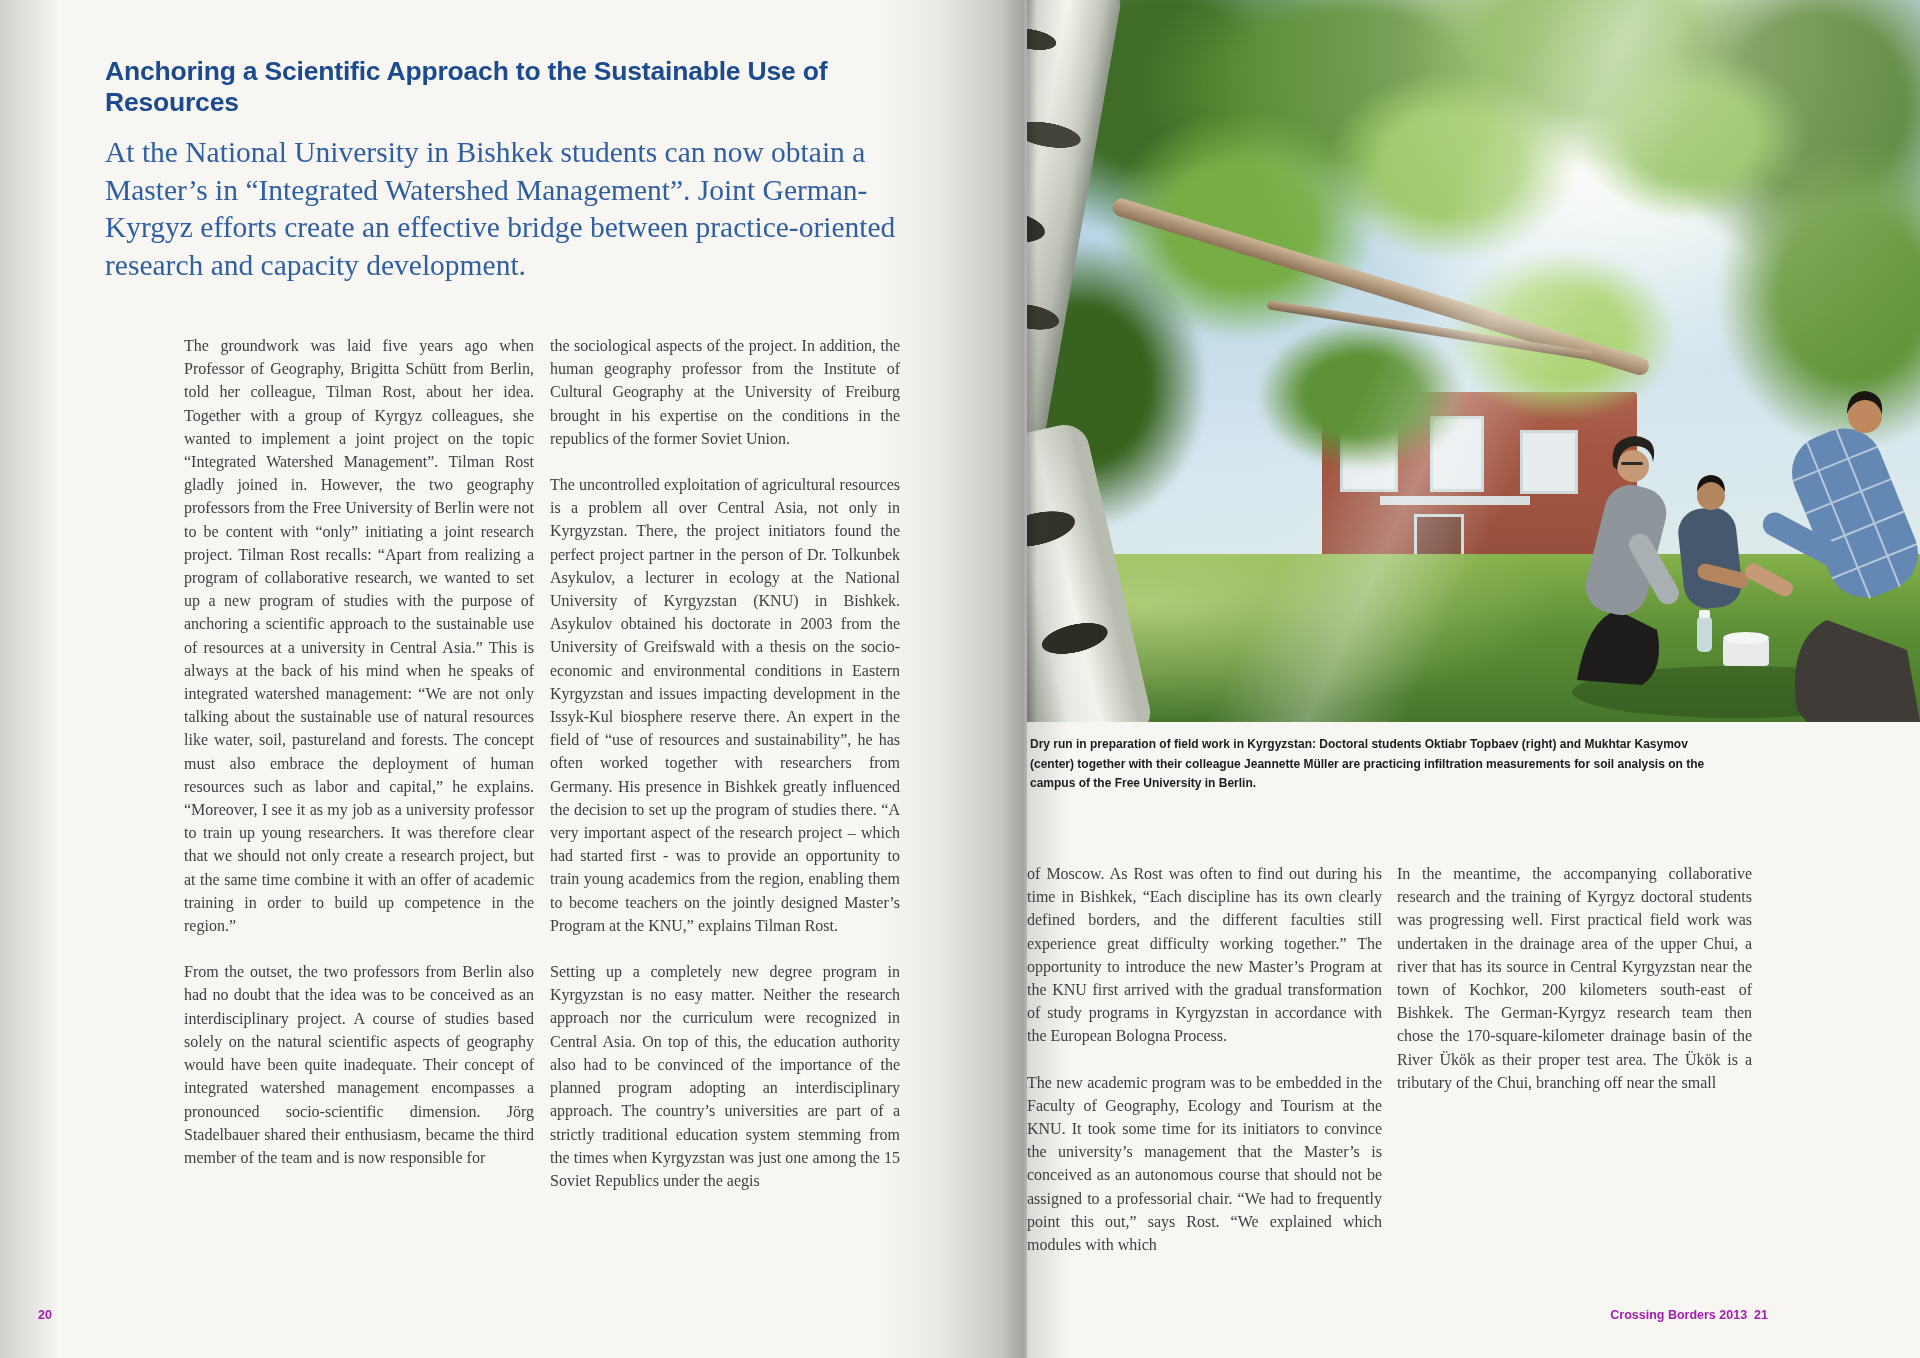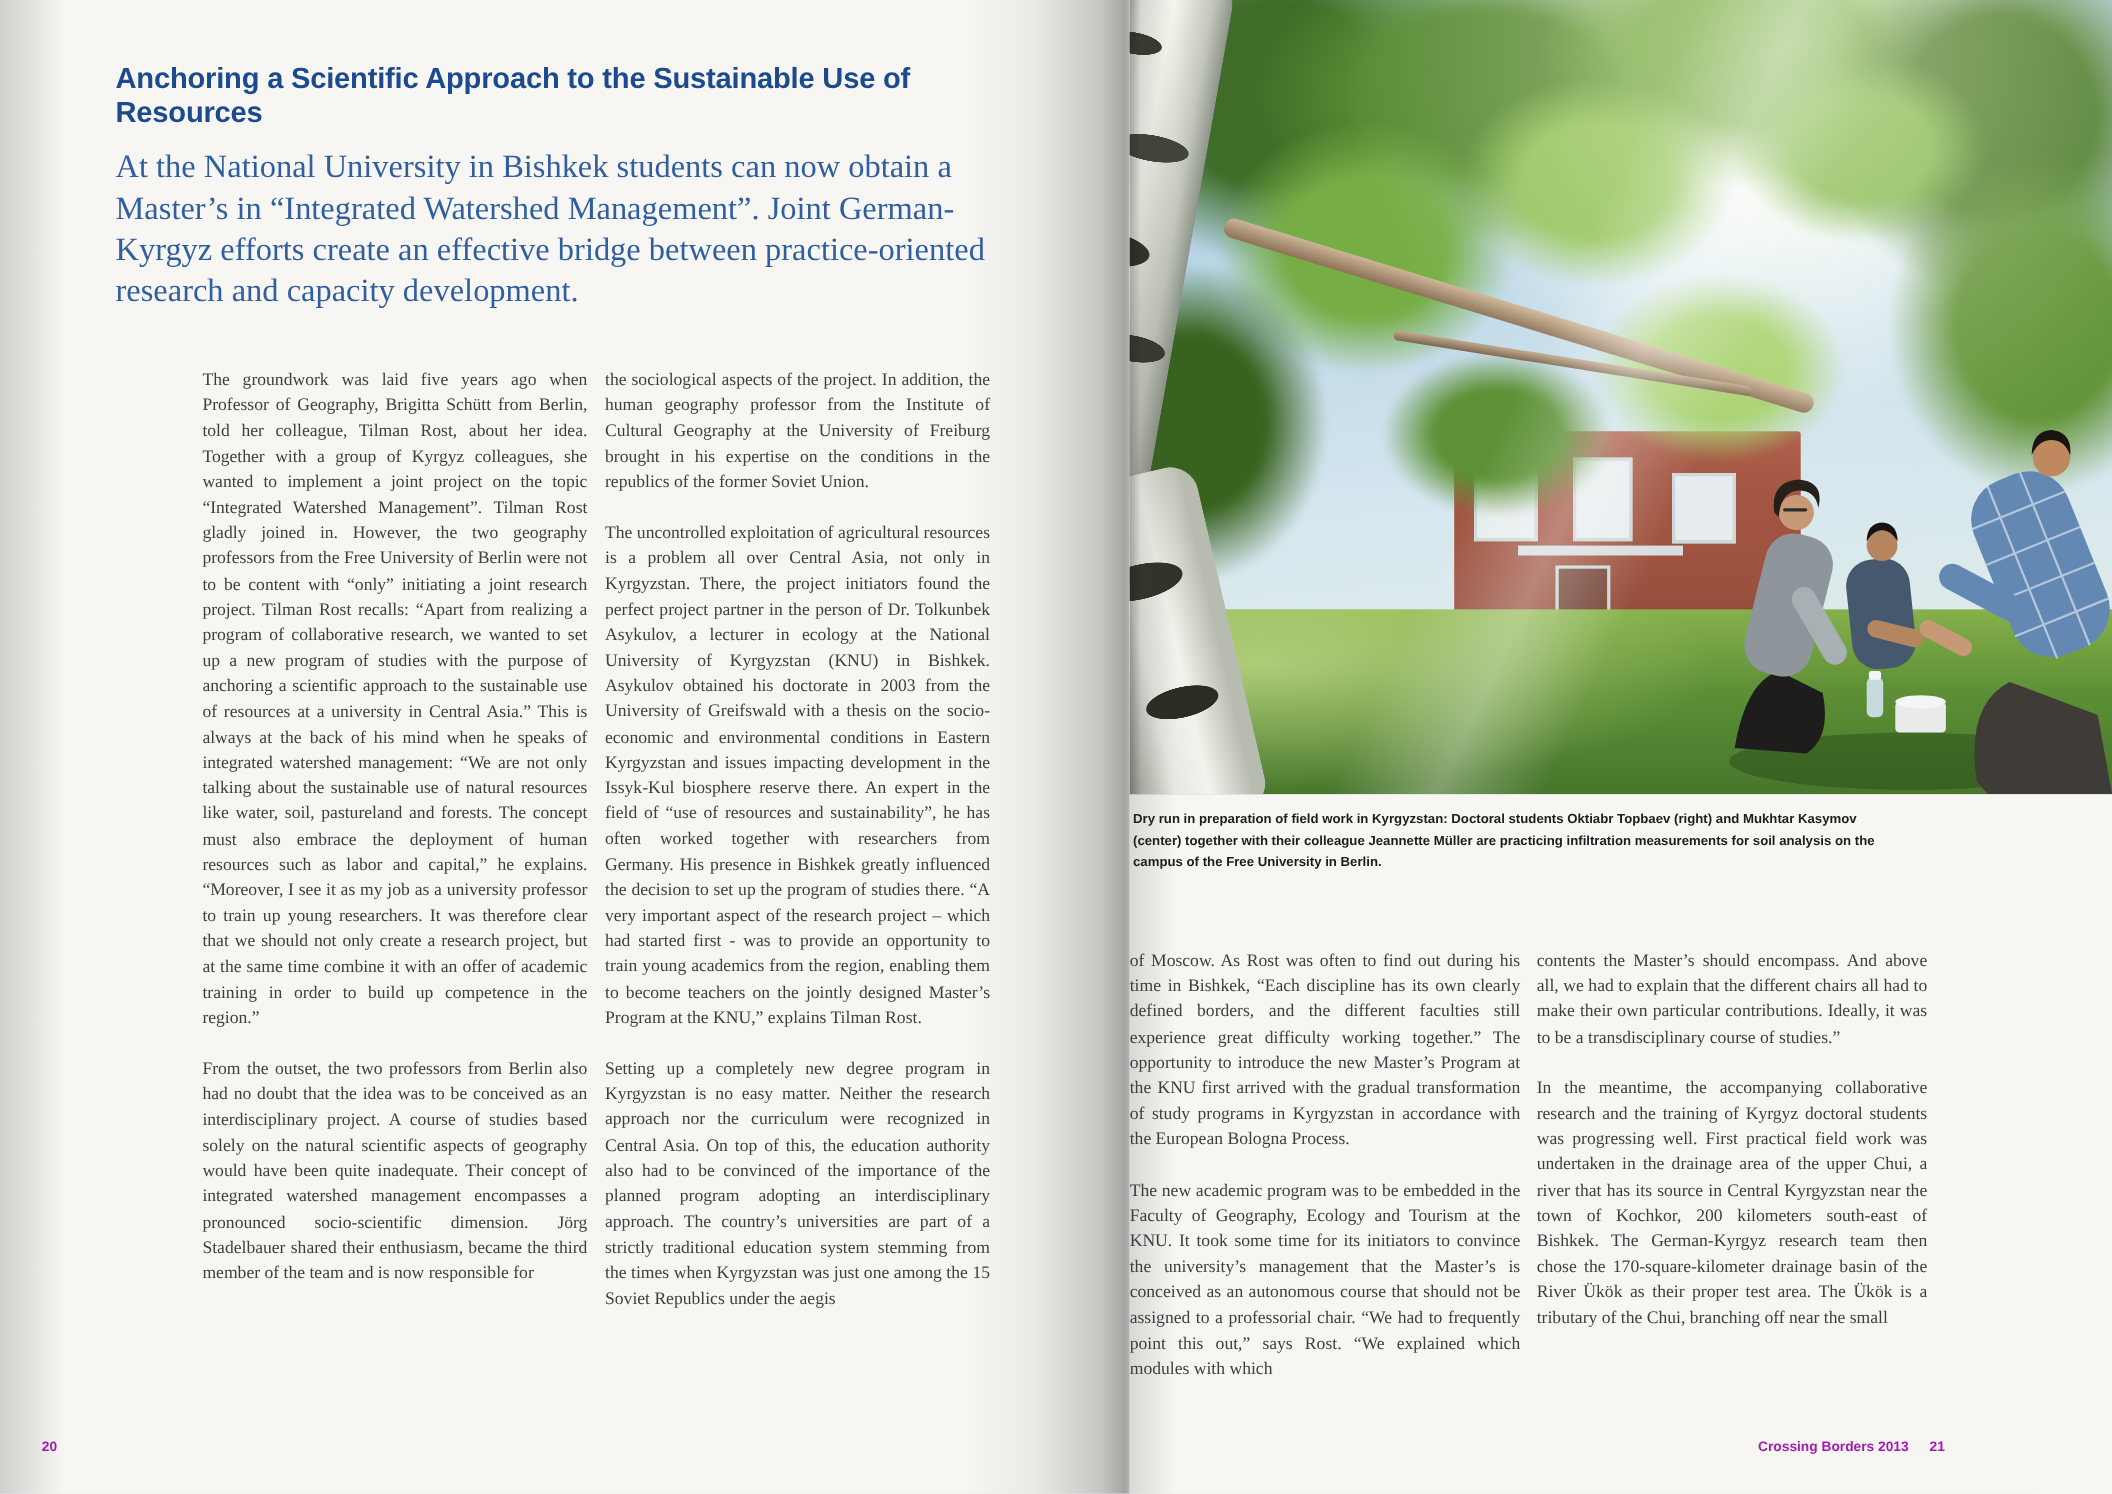--- a/index.html
+++ b/index.html
@@ -71,21 +71,21 @@
   }
   .cols-right{left:0px;top:862px;width:725px;gap:15px;}
   .cols-right .col{width:355px;}
   .caption{
     position:absolute;left:3px;top:735px;width:705px;
     font-family:"Liberation Sans", sans-serif;
     font-weight:bold;font-size:12px;line-height:19.5px;color:#1c1c1c;
   }
   .folio-right{right:152px;top:1308px;}
   .folio-right .folio-label{font-weight:bold;margin-top:36px;}
-  .folio-right .folio-num{font-weight:bold;margin-left:19px;}
+  .folio-right .folio-num{font-weight:bold;margin-left:7px;}
 
   
   .photo{
     position:absolute;left:0;top:0;width:893px;height:722px;
     margin:0;overflow:hidden;background:#bdd8e8;
   }
   .ph{position:absolute;}
   .ph-sky{inset:0;background:linear-gradient(175deg,#9fc3dd 0%,#bdd8e8 35%,#d7e7ef 62%,#e4eee0 100%);}
   .ph-sun{inset:0;background:radial-gradient(circle at 67% 6%,
       rgba(255,255,255,1) 0px, rgba(255,255,255,1) 75px,
@@ -275,21 +275,20 @@
     </figure>
 
     <div class="caption">Dry run in preparation of field work in Kyrgyzstan: Doctoral students Oktiabr Topbaev (right) and Mukhtar Kasymov (center) together with their colleague Jeannette Müller are practicing infiltration measurements for soil analysis on the campus of the Free University in Berlin.</div>
 
     <div class="cols cols-right">
       <div class="col">
         <p>of Moscow. As Rost was often to find out during his time in Bishkek, “Each discipline has its own clearly defined borders, and the different faculties still experience great difficulty working together.” The opportunity to introduce the new Master’s Program at the KNU first arrived with the gradual transformation of study programs in Kyrgyzstan in accordance with the European Bologna Process.</p>
         <p>The new academic program was to be embedded in the Faculty of Geography, Ecology and Tourism at the KNU. It took some time for its initiators to convince the university’s management that the Master’s is conceived as an autonomous course that should not be assigned to a professorial chair. “We had to frequently point this out,” says Rost. “We explained which modules with which</p>
       </div>
       <div class="col">
-        <p>contents the Master’s should encompass. And above all, we had to explain that the different chairs all had to make their own particular contributions. Ideally, it was to be a transdisciplinary course of studies.”</p>
         <p>In the meantime, the accompanying collaborative research and the training of Kyrgyz doctoral students was progressing well. First practical field work was undertaken in the drainage area of the upper Chui, a river that has its source in Central Kyrgyzstan near the town of Kochkor, 200 kilometers south-east of Bishkek. The German-Kyrgyz research team then chose the 170-square-kilometer drainage basin of the River Ükök as their proper test area. The Ükök is a tributary of the Chui, branching off near the small</p>
       </div>
     </div>
 
     <div class="folio folio-right">
       <span class="folio-label">Crossing Borders 2013</span><span class="folio-num">21</span>
     </div>
 
     <div class="gutter-shadow-right"></div>
   </section>

